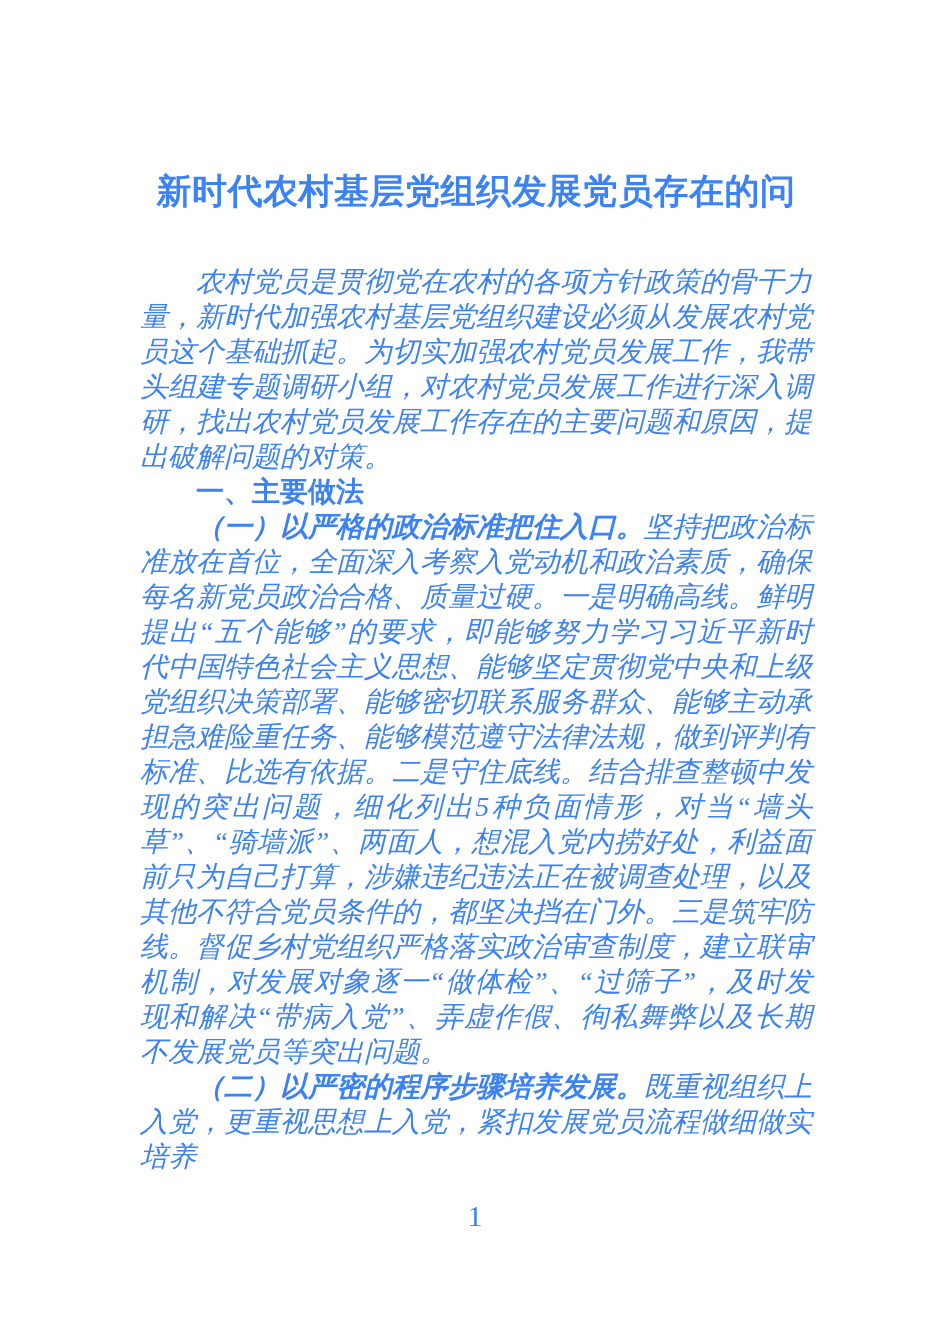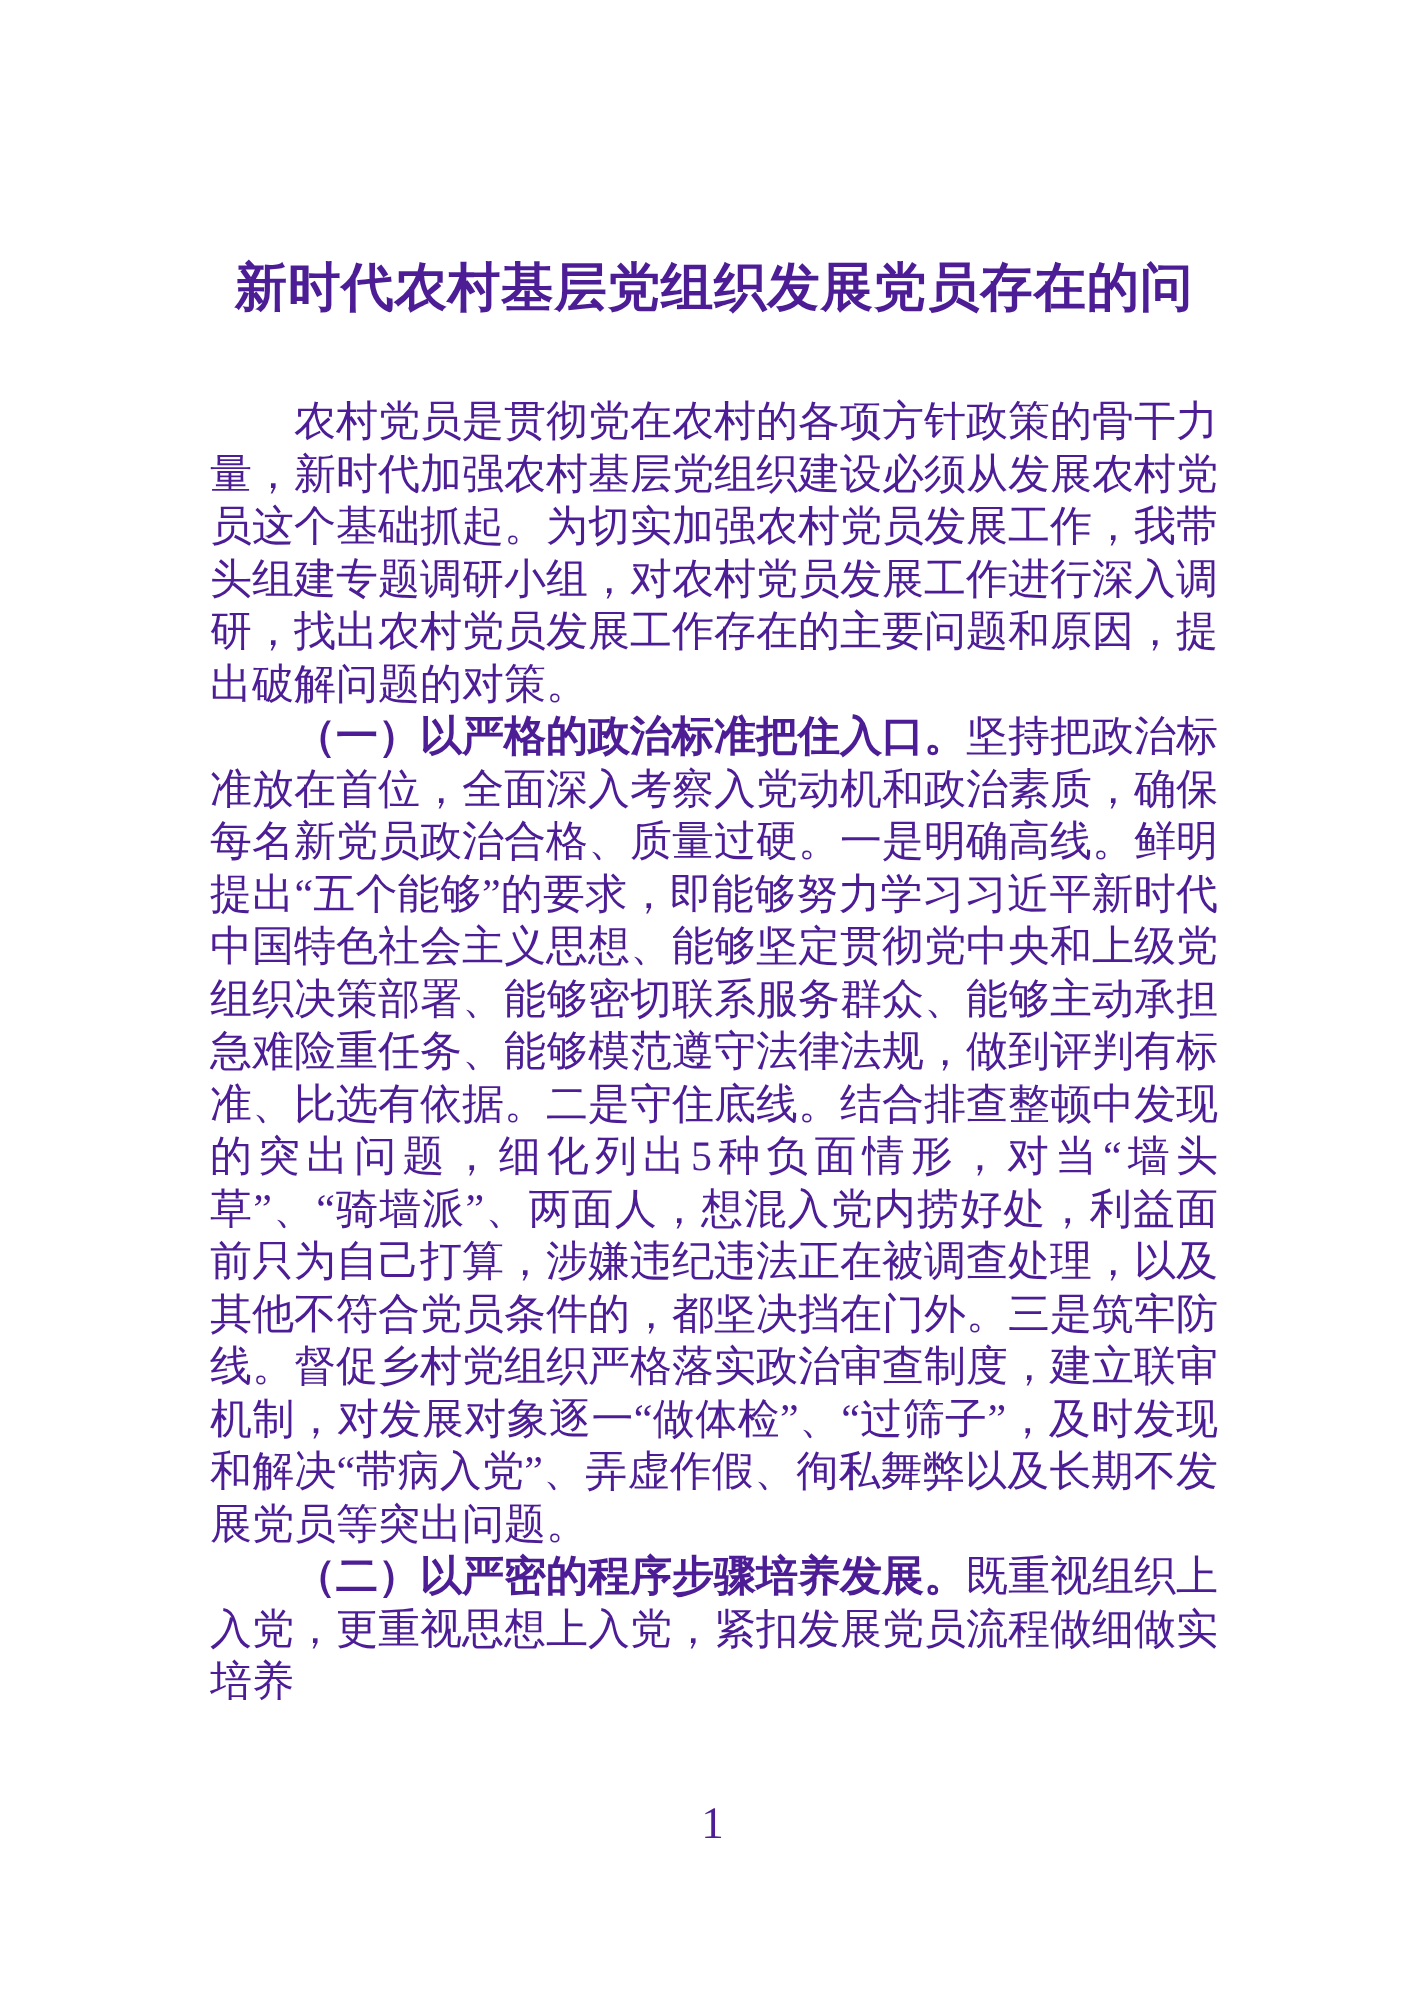--- a/index.html
+++ b/index.html
@@ -5,21 +5,21 @@
   html, body {
     margin: 0;
     padding: 0;
     background: #ffffff;
   }
   .page {
     position: relative;
     width: 950px;
     height: 1344px;
     background: #ffffff;
-    color: #4c1d95;
+    color: #3b82f6;
     font-family: "Liberation Serif", serif;
     overflow: hidden;
   }
   .content {
     position: absolute;
     left: 140px;
     top: 156px;
     width: 672px;
   }
   .doc-title {
@@ -33,20 +33,21 @@
   .doc-title .title-line {
     display: block;
   }
   .para {
     margin: 0;
     font-size: 28px;
     line-height: 35px;
     text-align: justify;
     text-justify: inter-ideograph;
     text-indent: 2em;
+    font-style: italic;
   }
   .section-heading {
     margin: 0;
     font-size: 28px;
     line-height: 35px;
     font-weight: bold;
     font-family: "Liberation Sans", sans-serif;
     text-indent: 2em;
   }
   .bold-lead {
@@ -68,20 +69,21 @@
 
 <div class="page">
   <div class="content">
 
     <h1 class="doc-title">
       <span class="title-line">新时代农村基层党组织发展党员存在的问</span>
     </h1>
 
     <p class="para">农村党员是贯彻党在农村的各项方针政策的骨干力量，新时代加强农村基层党组织建设必须从发展农村党员这个基础抓起。为切实加强农村党员发展工作，我带头组建专题调研小组，对农村党员发展工作进行深入调研，找出农村党员发展工作存在的主要问题和原因，提出破解问题的对策。</p>
 
+    <h2 class="section-heading">一、主要做法</h2>
 
     <p class="para"><span class="bold-lead">（一）以严格的政治标准把住入口。</span><span>坚持把政治标准放在首位，全面深入考察入党动机和政治素质，确保每名新党员政治合格、质量过硬。一是明确高线。鲜明提出“五个能够”的要求，即能够努力学习习近平新时代中国特色社会主义思想、能够坚定贯彻党中央和上级党组织决策部署、能够密切联系服务群众、能够主动承担急难险重任务、能够模范遵守法律法规，做到评判有标准、比选有依据。二是守住底线。结合排查整顿中发现的突出问题，细化列出5种负面情形，对当“墙头草”、“骑墙派”、两面人，想混入党内捞好处，利益面前只为自己打算，涉嫌违纪违法正在被调查处理，以及其他不符合党员条件的，都坚决挡在门外。三是筑牢防线。督促乡村党组织严格落实政治审查制度，建立联审机制，对发展对象逐一“做体检”、“过筛子”，及时发现和解决“带病入党”、弄虚作假、徇私舞弊以及长期不发展党员等突出问题。</span></p>
 
     <p class="para"><span class="bold-lead">（二）以严密的程序步骤培养发展。</span><span>既重视组织上入党，更重视思想上入党，紧扣发展党员流程做细做实培养</span></p>
 
   </div>
 
   <div class="page-number">1</div>
 </div>
 

